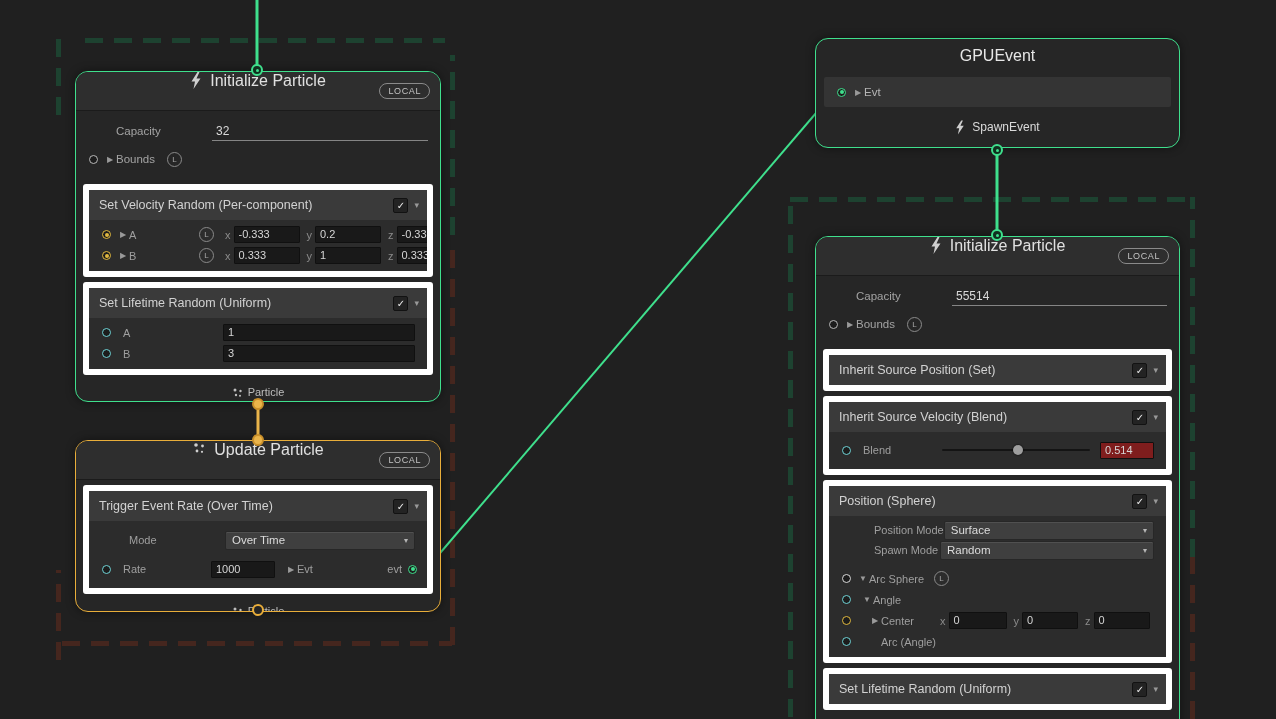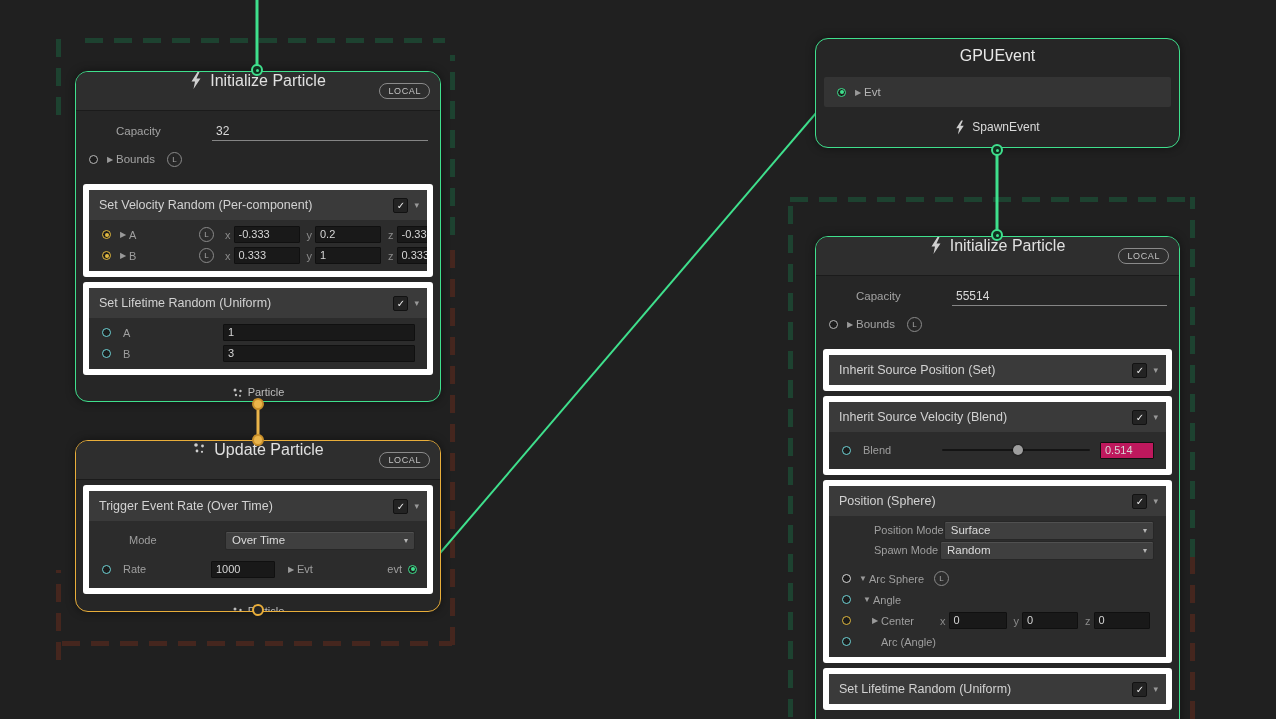--- a/index.html
+++ b/index.html
@@ -59,21 +59,21 @@
   .node-footer{display:flex;align-items:center;justify-content:center;height:24px;gap:5px;
         color:#bdbdbd;font-size:11px;text-align:center;}
   .dropdown{display:flex;align-items:center;justify-content:space-between;background:#3f3f3f;
         box-shadow:inset 0 1px 0 #505050;border:1px solid #272727;border-radius:2px;height:17px;
         font-size:11.5px;color:#dcdcdc;padding:0 6px;flex:1;margin-right:2px;}
   .dd-arrow{color:#b5b5b5;font-size:8px;margin-left:6px;}
   .ctrl{margin-left:auto;width:216px;display:flex;align-items:center;}
   .slider{position:relative;flex:1;height:2px;background:#141414;margin:0 10px 0 2px;border-radius:1px;}
   .knob{position:absolute;top:50%;transform:translate(-50%,-50%);width:10px;height:10px;border-radius:50%;
         background:#9e9e9e;box-shadow:0 0 2px #000;}
-  .valcell{flex:none;width:44px;background:#be185d;border:1px solid #101010;height:15px;line-height:15px;
+  .valcell{flex:none;width:44px;background:#7f1d1d;border:1px solid #101010;height:15px;line-height:15px;
         font-size:11px;padding:0 4px;color:#d6d6d6;text-align:left;border-radius:1px;margin-right:2px;}
   
   .gpu-title{height:34px;display:flex;align-items:center;justify-content:center;color:#e6e6e6;font-size:16px;}
   .gpu-row{margin:4px 8px;background:#343434;border-radius:2px;height:30px;display:flex;align-items:center;
         font-size:11.5px;color:#b5b5b5;}
   .gpu-spawn{height:32px;display:flex;align-items:center;justify-content:center;gap:7px;color:#dadada;font-size:12px;}
   
   .flowport{position:absolute;z-index:5;width:12px;height:12px;border-radius:50%;
         transform:translate(-50%,-50%);box-sizing:border-box;}
   .fp-green{border:2px solid #3fe08d;background:#10301f;}

